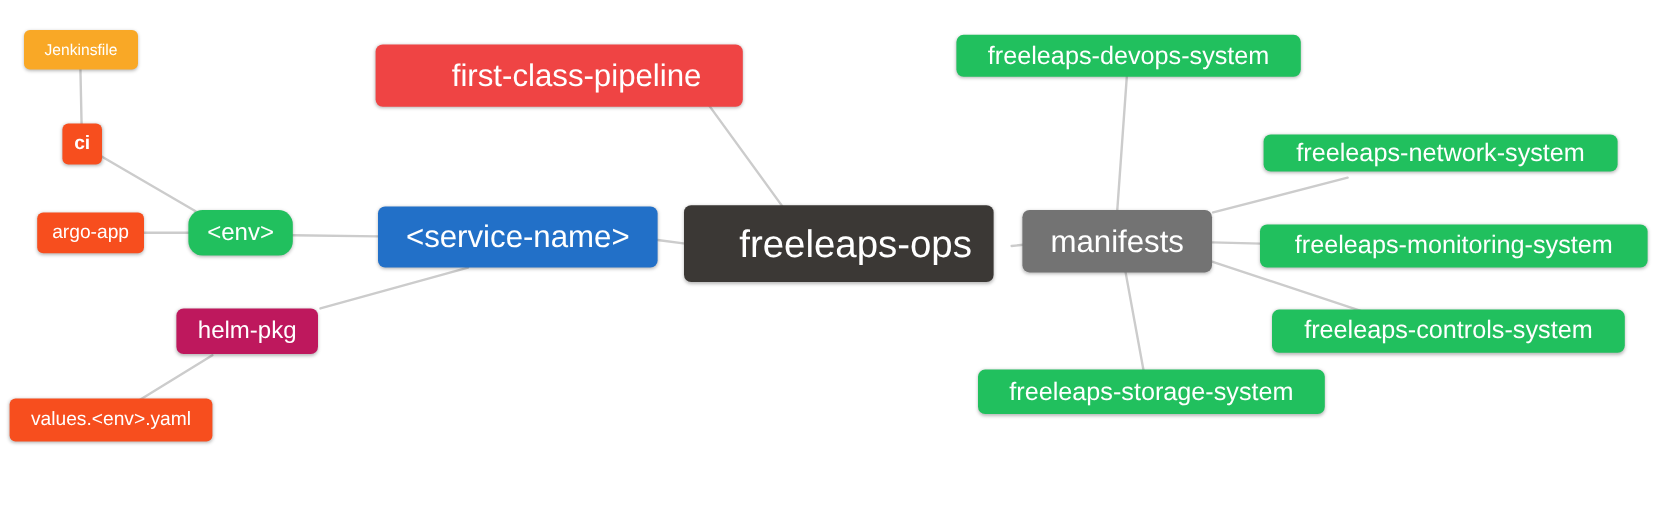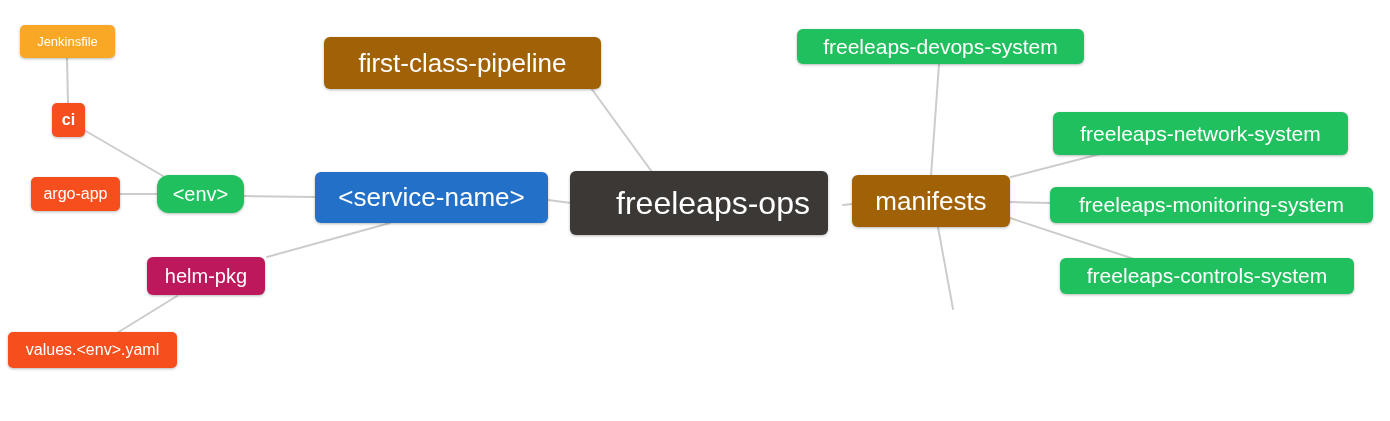--- a/index.html
+++ b/index.html
@@ -73,30 +73,31 @@
   <div class="node lv-3 sm" style="left: 52px; top: 103px; width: 33px; height: 34px; font-weight: bold; background-color: rgb(247, 78, 30);">ci</div>
 
   <div class="node lv-3 sm" style="left: 31px; top: 177px; width: 89px; height: 34px; background-color: rgb(247, 78, 30);">argo-app</div>
 
   <div class="node lv-2s" style="left: 157px; top: 175px; width: 87px; height: 38px; background-color: rgb(33, 192, 94); border-radius: 12px;">&lt;env&gt;</div>
 
   <div class="node lv-2s" style="left: 147px; top: 257px; width: 118px; height: 38px; background-color: #be185d;">helm-pkg</div>
 
   <div class="node lv-3 sm" style="left: 8px; top: 332px; width: 169px; height: 36px; background-color: rgb(247, 78, 30);">values.&lt;env&gt;.yaml</div>
 
-  <div class="node lv-1" style="left: 324px; top: 37px; width: 277px; height: 52px; background-color: #a16207;">first-class-pipeline</div>
+  <div class="node lv-1" style="left: 313px; top: 37px; width: 277px; height: 52px; background-color: #ef4444; padding-left: 29px;">first-class-pipeline</div>
 
   <div class="node lv-1" style="left: 315px; top: 172px; width: 233px; height: 51px; background-color: rgb(34, 112, 200);">&lt;service-name&gt;</div>
 
   <div class="node lv-root" style="left: 570px; top: 171px; width: 230px; height: 64px; background-color: rgb(59, 56, 53); padding-left: 28px;">freeleaps-ops</div>
 
-  <div class="node lv-1" style="left: 852px; top: 175px; width: 158px; height: 52px; background-color: #a16207;">manifests</div>
+  <div class="node lv-1" style="left: 852px; top: 175px; width: 158px; height: 52px; background-color: #737373;">manifests</div>
 
   <div class="node lv-2" style="left: 797px; top: 29px; width: 287px; height: 35px; background-color: rgb(33, 192, 94);">freeleaps-devops-system</div>
 
-  <div class="node lv-2" style="left: 1053px; top: 112px; width: 295px; height: 43px; background-color: rgb(33, 192, 94);">freeleaps-network-system</div>
+  <div class="node lv-2" style="left: 1053px; top: 112px; width: 295px; height: 31px; background-color: rgb(33, 192, 94);">freeleaps-network-system</div>
 
   <div class="node lv-2" style="left: 1050px; top: 187px; width: 323px; height: 36px; background-color: rgb(33, 192, 94);">freeleaps-monitoring-system</div>
 
   <div class="node lv-2" style="left: 1060px; top: 258px; width: 294px; height: 36px; background-color: rgb(33, 192, 94);">freeleaps-controls-system</div>
 
+  <div class="node lv-2" style="left: 815px; top: 308px; width: 289px; height: 37px; background-color: rgb(33, 192, 94);">freeleaps-storage-system</div>
 
 </div>
 
 </body></html>

